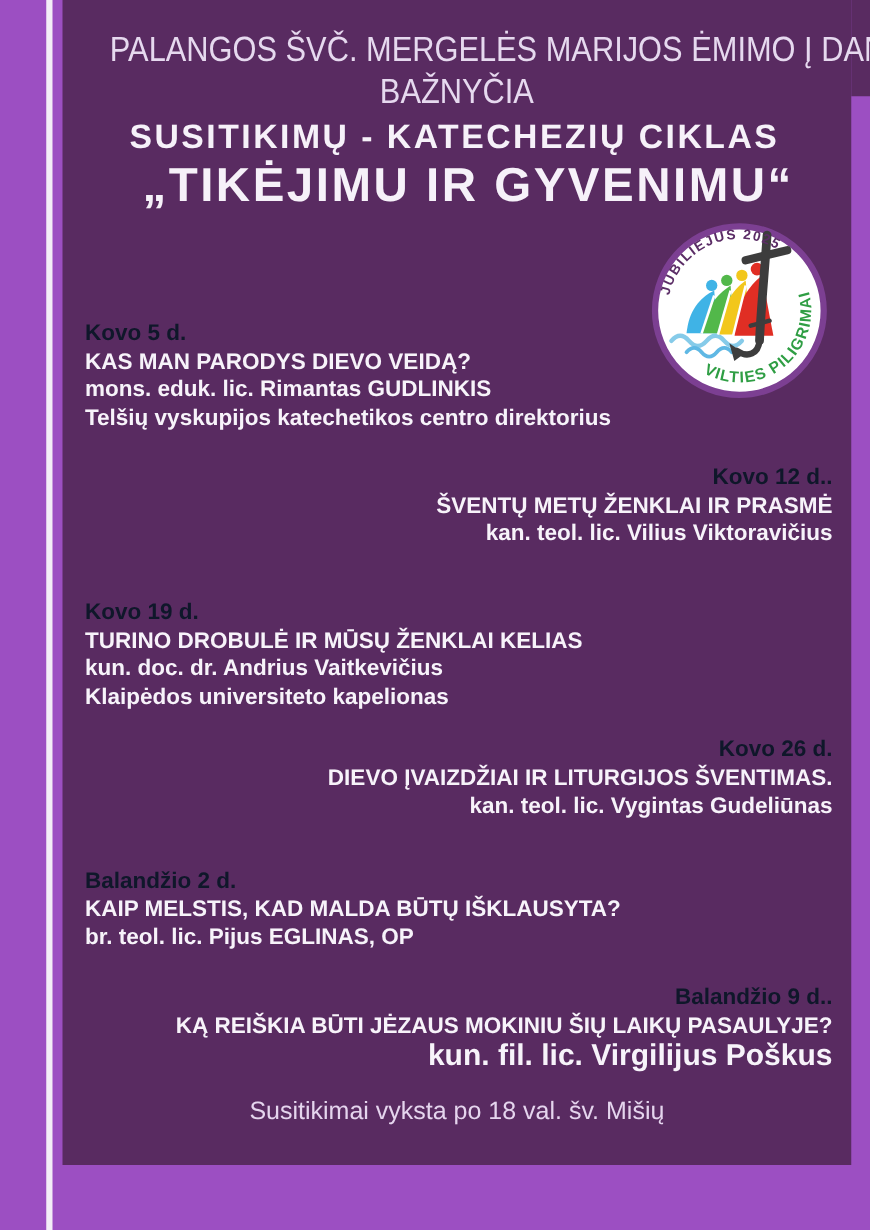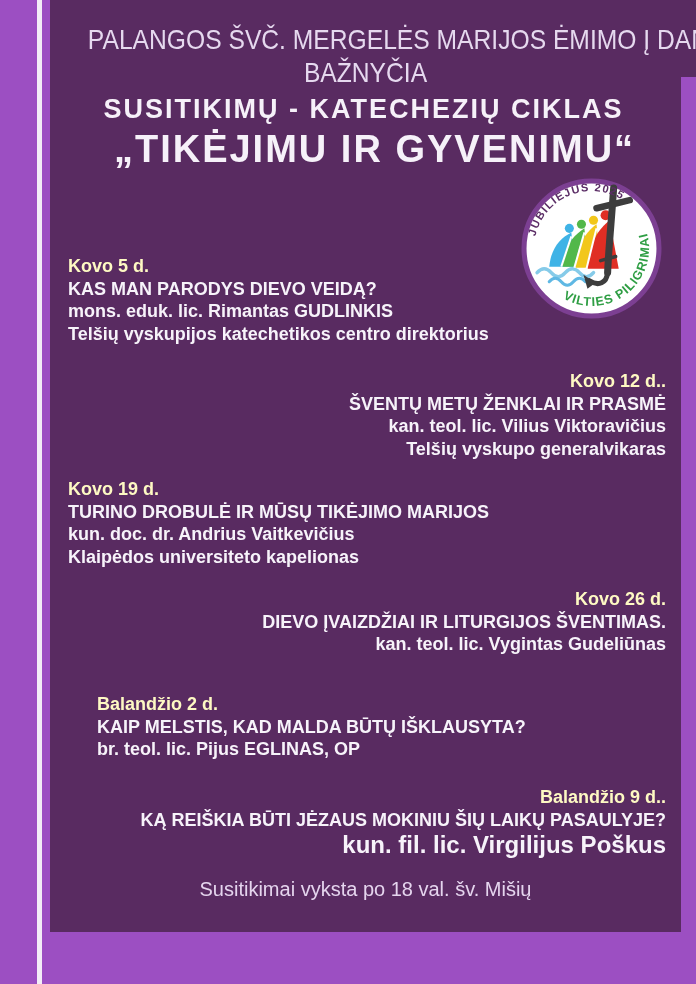--- a/index.html
+++ b/index.html
@@ -35,25 +35,25 @@
   }
   .series-subtitle{
     position:absolute;left:50px;top:128px;width:649px;text-align:center;
     color:#f6f1f9;font-size:38px;font-weight:700;letter-spacing:2px;white-space:nowrap;
   }
   .session{
     position:absolute;left:68px;width:598px;
     font-weight:700;font-size:18px;line-height:22.5px;color:#f7f3fa;
     white-space:nowrap;
   }
-  .session .date{color:#fef9c3;}
+  .session .date{color:#0f172a;}
   .session.align-left{text-align:left;}
   .session.align-right{text-align:right;}
   .s1{top:255px;} .s2{top:370px;} .s3{top:478px;}
-  .s4{top:588px;} .s5{top:693px;margin-left:29px;} .s6{top:786px;}
+  .s4{top:588px;} .s5{top:693px;} .s6{top:786px;}
   .speaker-large{font-size:24px;line-height:27px;}
   .footer-note{
     position:absolute;left:50px;top:878px;width:631px;text-align:center;
     color:#e5d5ee;font-size:20px;font-weight:400;
   }
   .logo{
     position:absolute;left:521px;top:178px;width:141px;height:141px;
   }
 </style>
 </head>
@@ -111,26 +111,25 @@
   <div class="date">Kovo 5 d.</div>
   <div class="line">KAS MAN PARODYS DIEVO VEIDĄ?</div>
   <div class="line">mons. eduk. lic. Rimantas GUDLINKIS</div>
   <div class="line">Telšių vyskupijos katechetikos centro direktorius</div>
 </div>
 
 <div class="session align-right s2">
   <div class="date">Kovo 12 d..</div>
   <div class="line">ŠVENTŲ METŲ ŽENKLAI IR PRASMĖ</div>
   <div class="line">kan. teol. lic. Vilius Viktoravičius</div>
-  <div class="line">Telšių vyskupo generalvikaras</div>
 </div>
 
 <div class="session align-left s3">
   <div class="date">Kovo 19 d.</div>
-  <div class="line">TURINO DROBULĖ IR MŪSŲ TIKĖJIMO MARIJOS</div>
+  <div class="line">TURINO DROBULĖ IR MŪSŲ ŽENKLAI KELIAS</div>
   <div class="line">kun. doc. dr. Andrius Vaitkevičius</div>
   <div class="line">Klaipėdos universiteto kapelionas</div>
 </div>
 
 <div class="session align-right s4">
   <div class="date">Kovo 26 d.</div>
   <div class="line">DIEVO ĮVAIZDŽIAI IR LITURGIJOS ŠVENTIMAS.</div>
   <div class="line">kan. teol. lic. Vygintas Gudeliūnas</div>
 </div>
 

